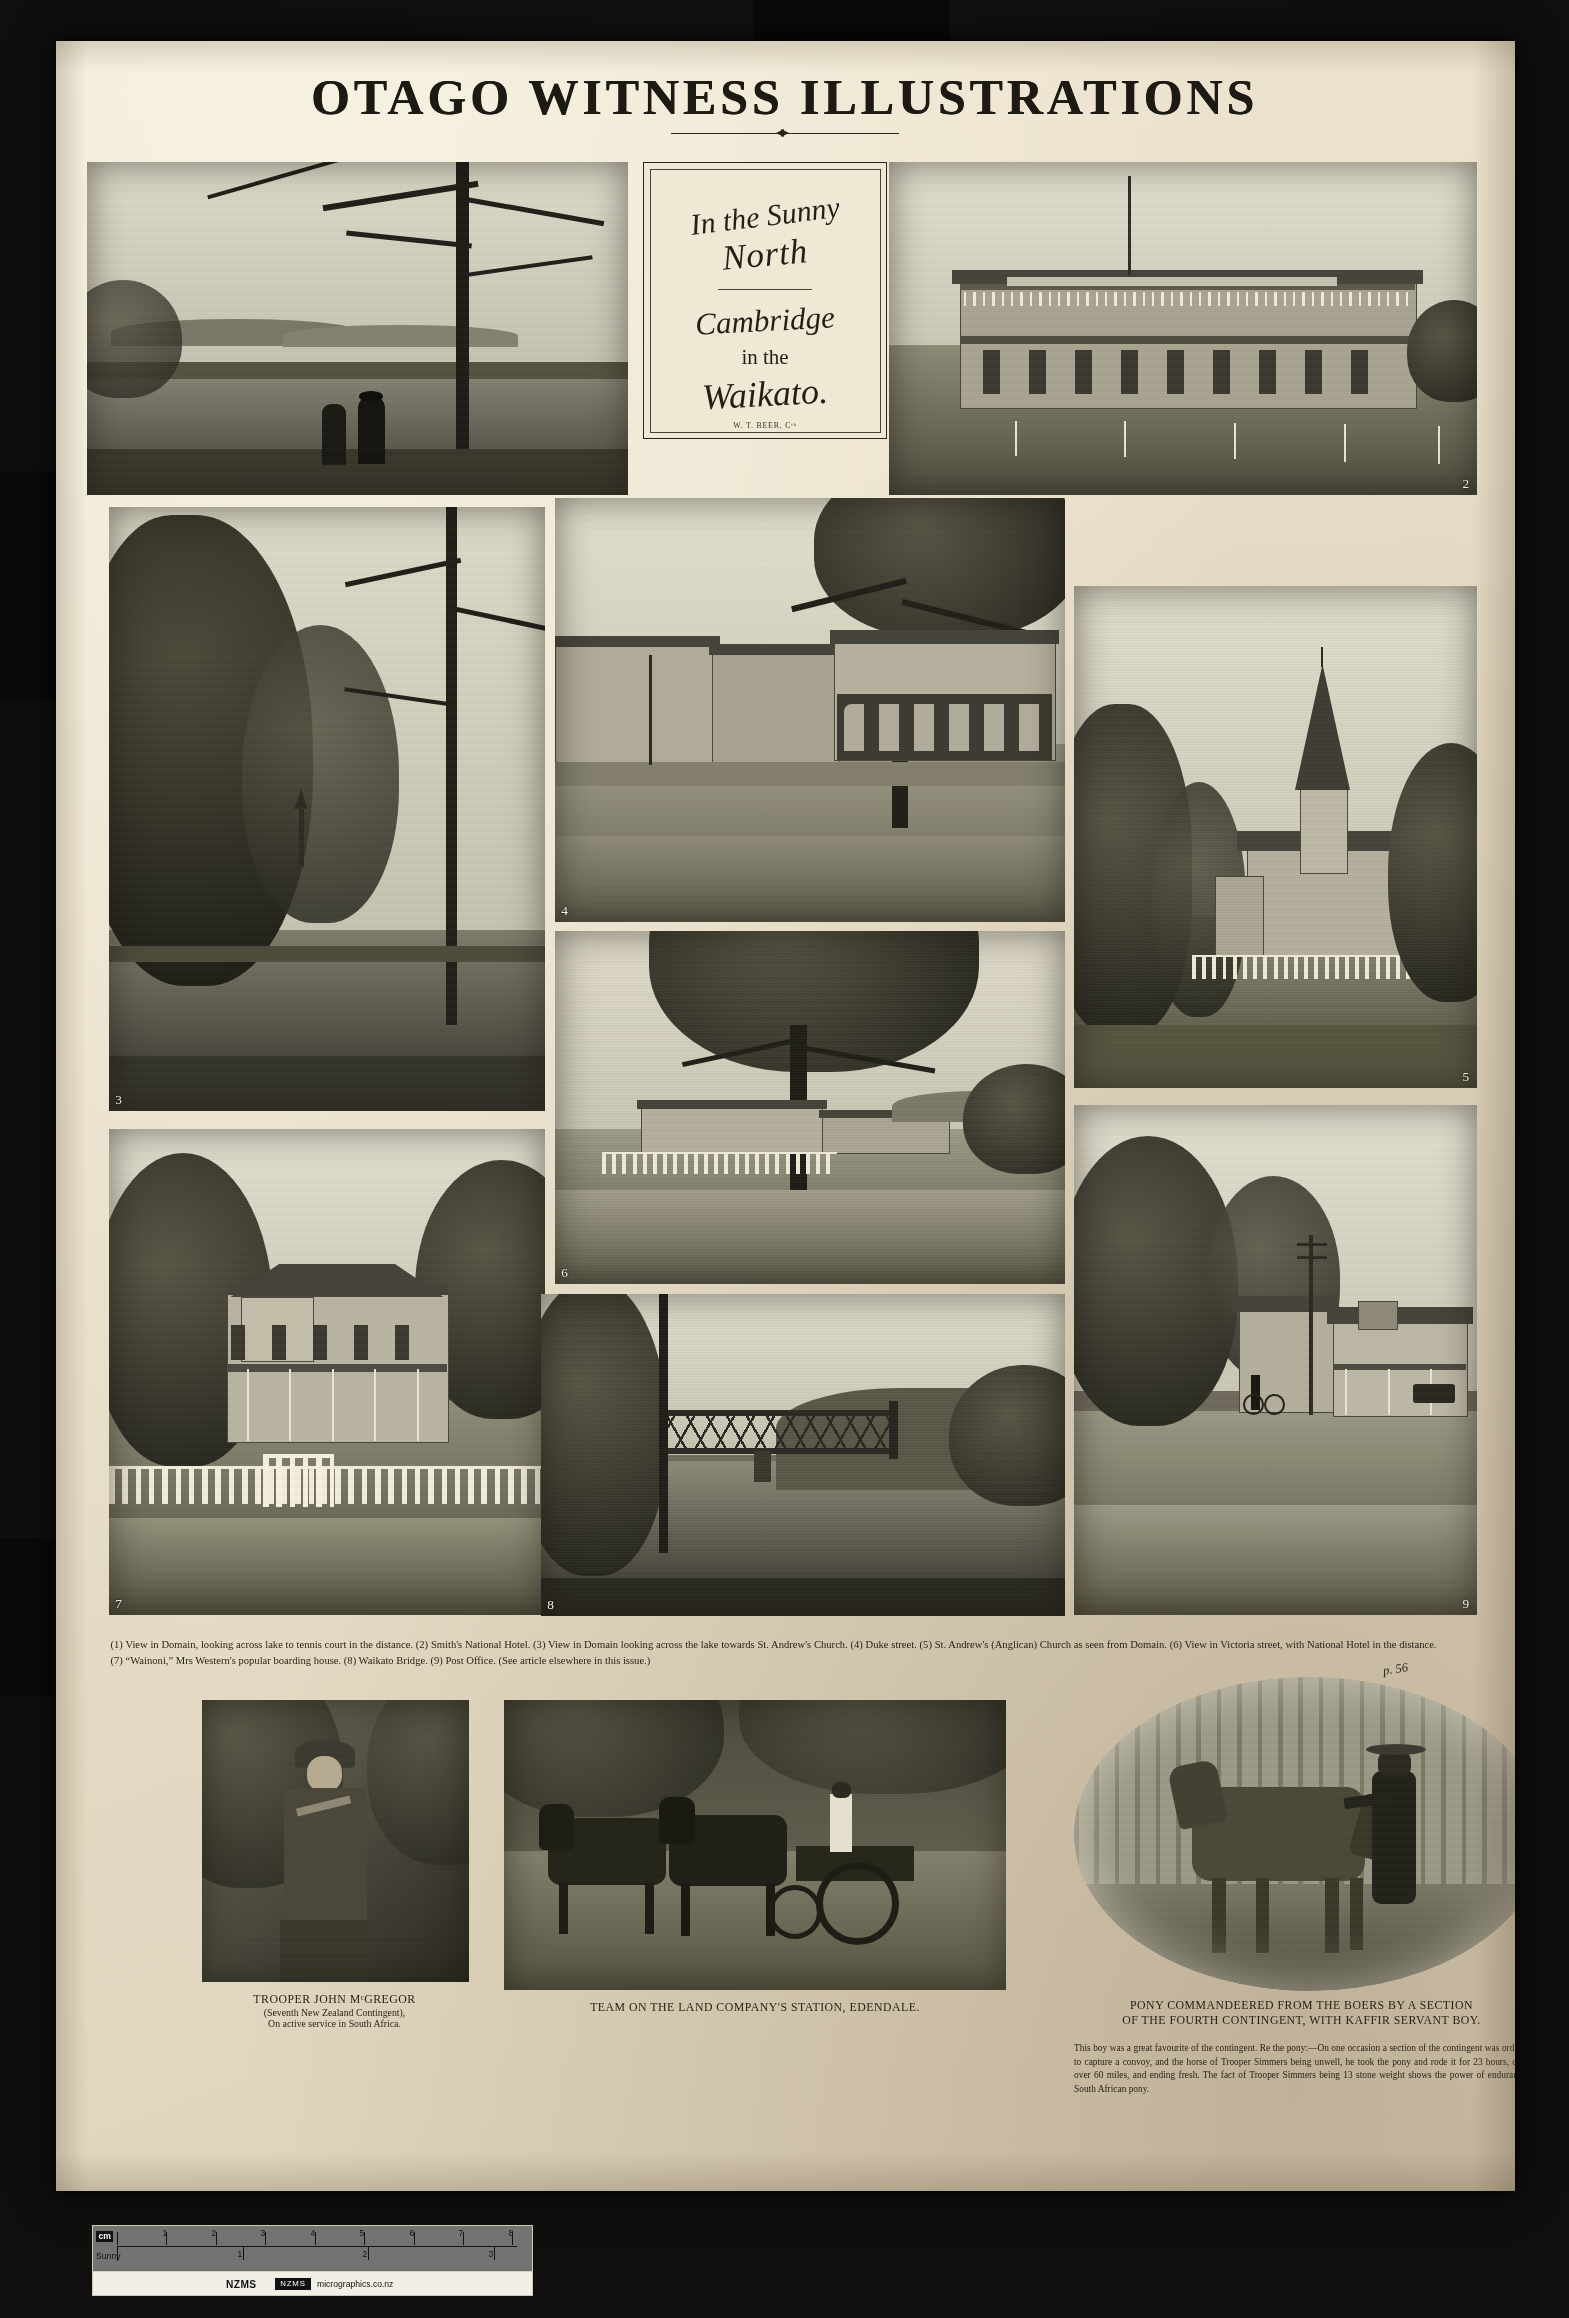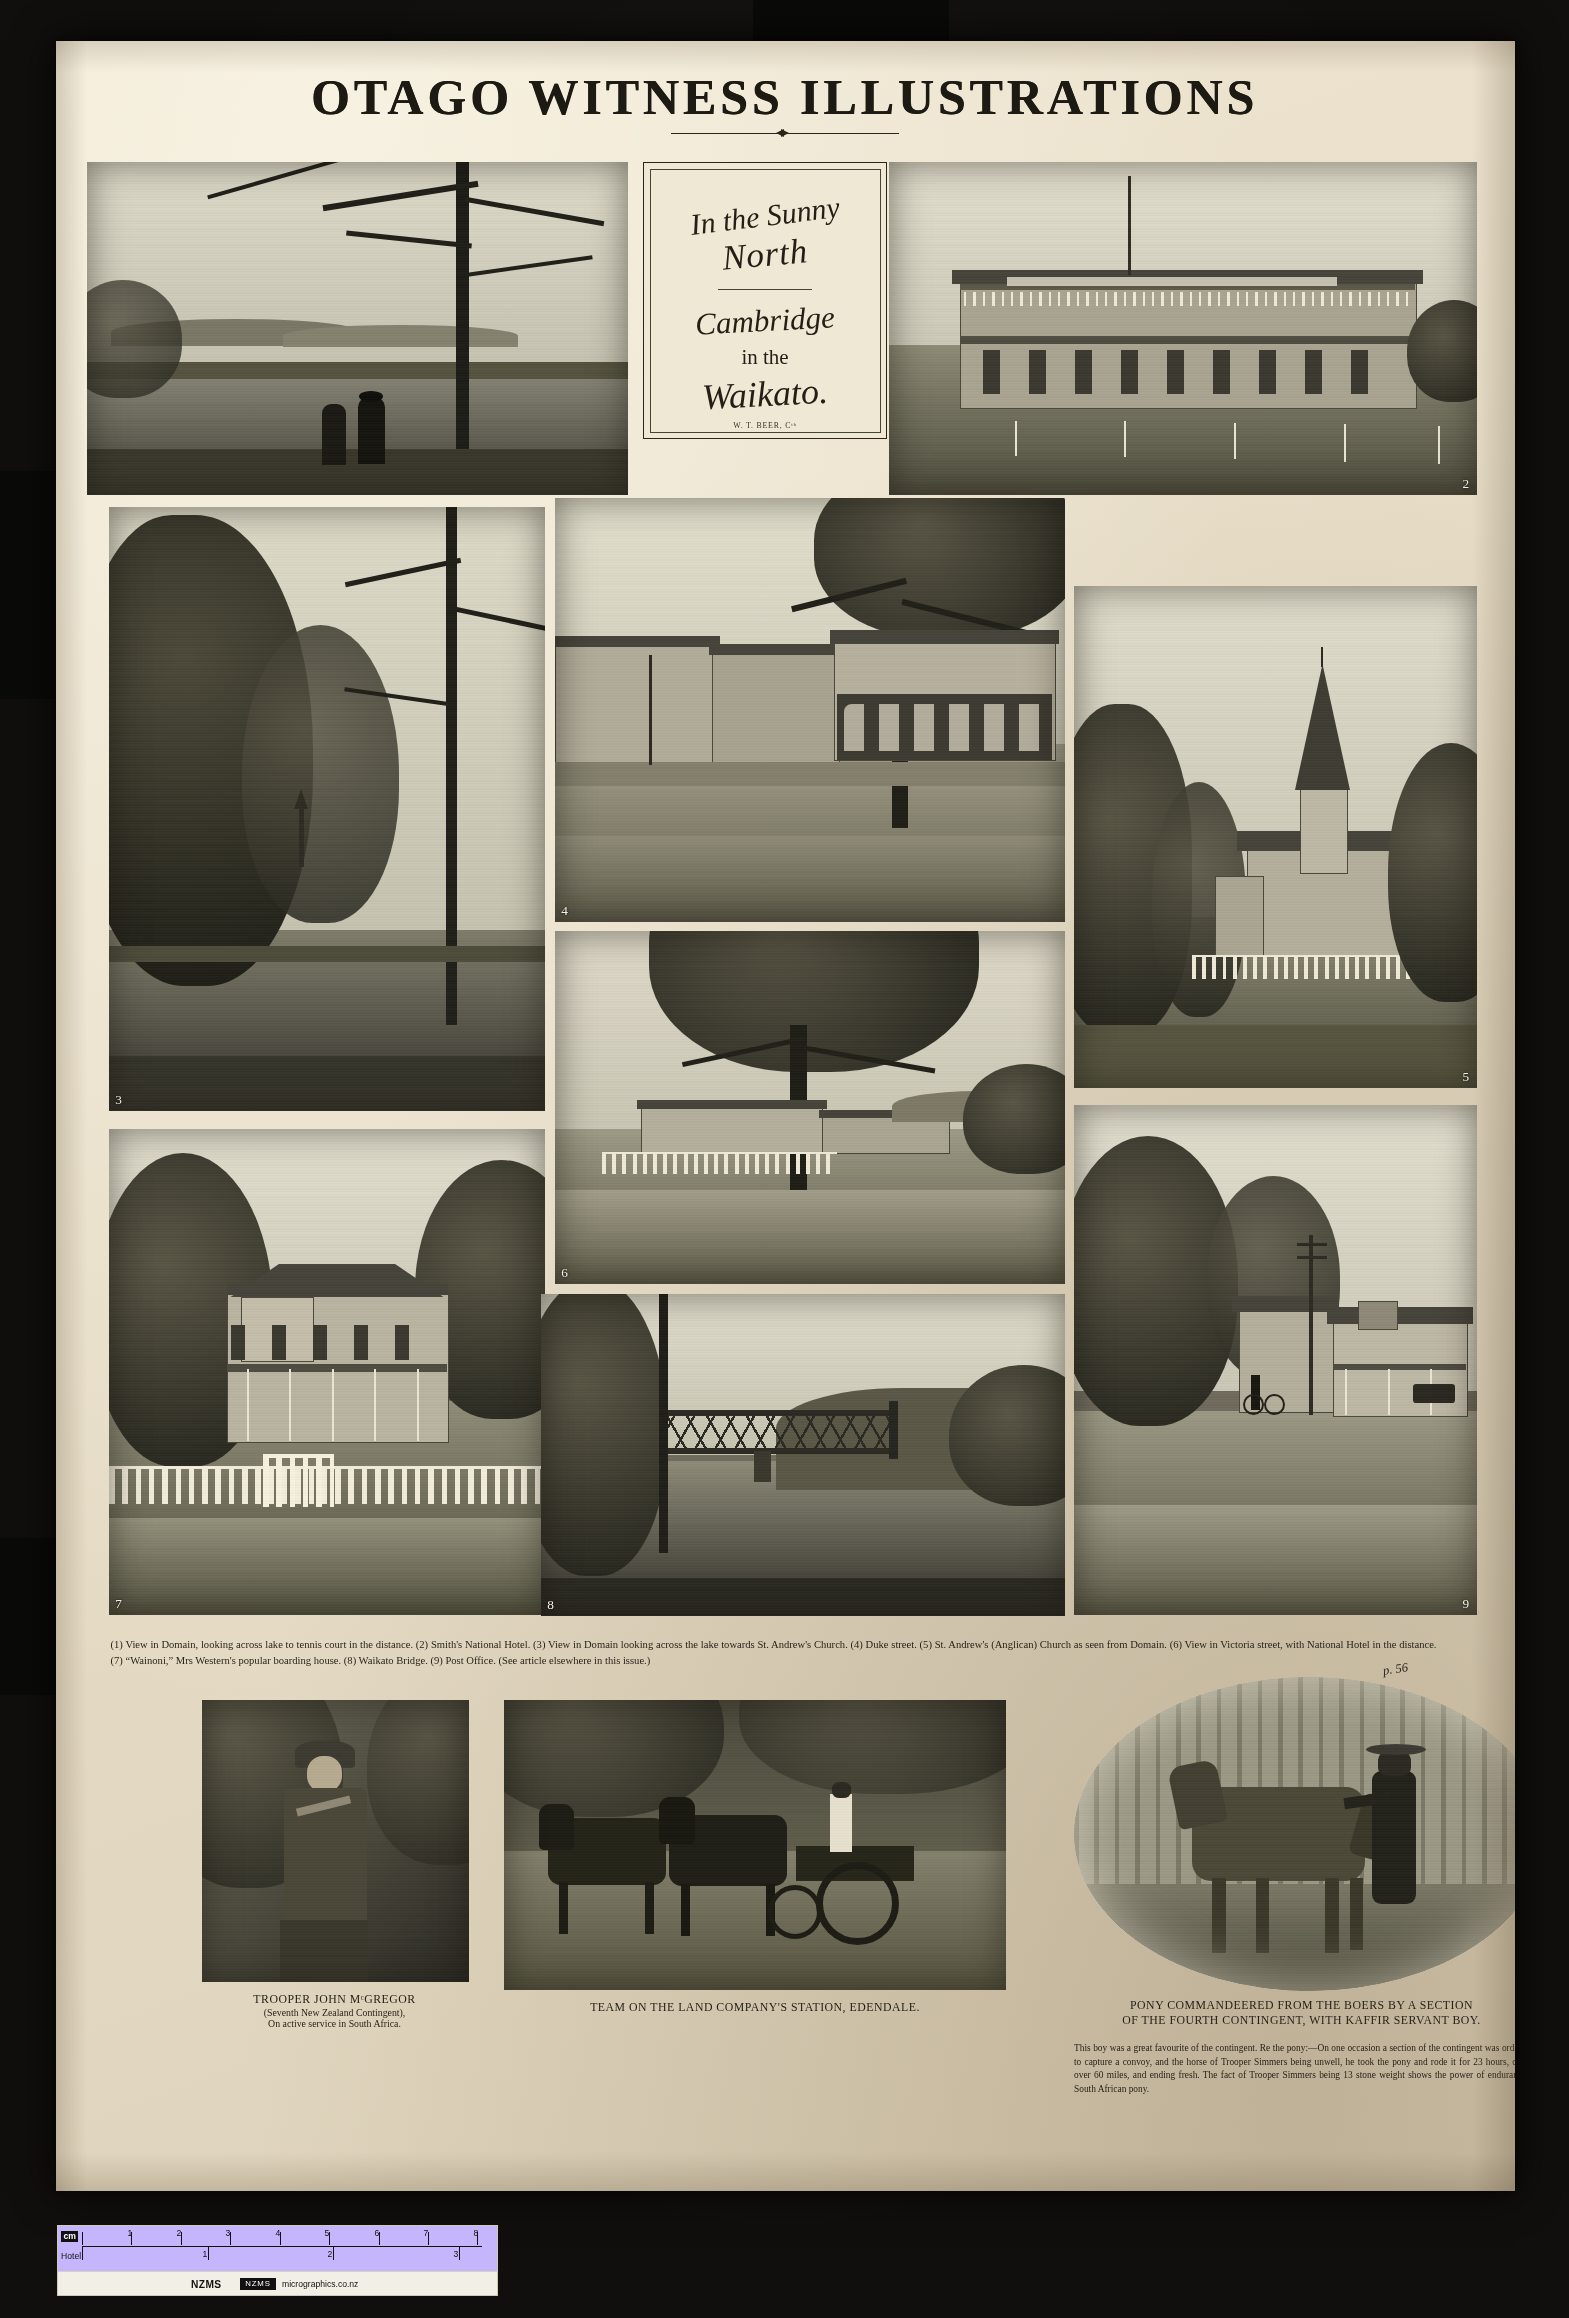--- a/index.html
+++ b/index.html
@@ -97,21 +97,21 @@
     font-family:"Liberation Serif",serif;}
   .cap .l1{font-size:11.8px;letter-spacing:0.5px;}
   .cap .l2{font-size:9.8px;}
   .cap .l3{font-size:9.8px;}
   .body-note{position:absolute;font-size:9.4px;line-height:1.45;color:#241f16;text-align:justify;}
 
   
   .oval{border-radius:50%/50%;}
 
   
-  .scalebar{position:absolute;left:57px;top:2225px;width:439px;height:69px;background:#c4b5fd;
+  .scalebar{position:absolute;left:92px;top:2225px;width:439px;height:69px;background:#737373;
     border:0.8px solid #cfc9b8;}
   .sb-top{position:absolute;left:0;top:0;width:100%;height:42px;}
   .sb-ticks{position:absolute;left:23.5px;top:3.1px;width:400px;height:36px;}
   .sb-line{position:absolute;left:0;top:16.5px;width:100%;height:1.6px;background:#111;}
   .sb-tick{position:absolute;top:3.1px;width:1.6px;height:13.3px;background:#111;}
   .sb-tick.b{top:16.5px;height:14px;}
   .sb-lbl{position:absolute;font-family:"Liberation Sans",sans-serif;font-size:8.6px;color:#111;}
   .sb-cm{position:absolute;left:3.1px;top:4.7px;font-family:"Liberation Sans",sans-serif;
     font-size:8.6px;font-weight:bold;color:#fff;background:#111;padding:0.8px 2.4px;}
   .sb-in{position:absolute;left:3.1px;top:25px;font-family:"Liberation Sans",sans-serif;font-size:8.6px;color:#111;}
@@ -479,21 +479,21 @@
   <div class="body-note" style="left:987px;top:1974px;width:471px;">
     <span>This boy was a great favourite of the contingent.  Re the pony:—On one occasion a section of the contingent was ordered out to capture a convoy, and the horse of Trooper Simmers being unwell, he took the pony and rode it for 23 hours, covering over 60 miles, and ending fresh.  The fact of Trooper Simmers being 13 stone weight shows the power of endurance of a South African pony.</span>
   </div>
 
  </div>
 </div>
 
 <div class="scalebar">
   <div class="sb-top">
     <div class="sb-cm">cm</div>
-    <div class="sb-in">Hotel</div>
+    <div class="sb-in">Sunny</div>
     <div class="sb-ticks">
       <div class="sb-line"></div>
       <div class="sb-tick" style="left:0px;"></div>
       <div class="sb-tick" style="left:49px;"></div>
         <div class="sb-lbl" style="left:46px;top:-1.6px;">1</div>
       <div class="sb-tick" style="left:99px;"></div>
         <div class="sb-lbl" style="left:95px;top:-1.6px;">2</div>
       <div class="sb-tick" style="left:148px;"></div>
         <div class="sb-lbl" style="left:144px;top:-1.6px;">3</div>
       <div class="sb-tick" style="left:198px;"></div>

